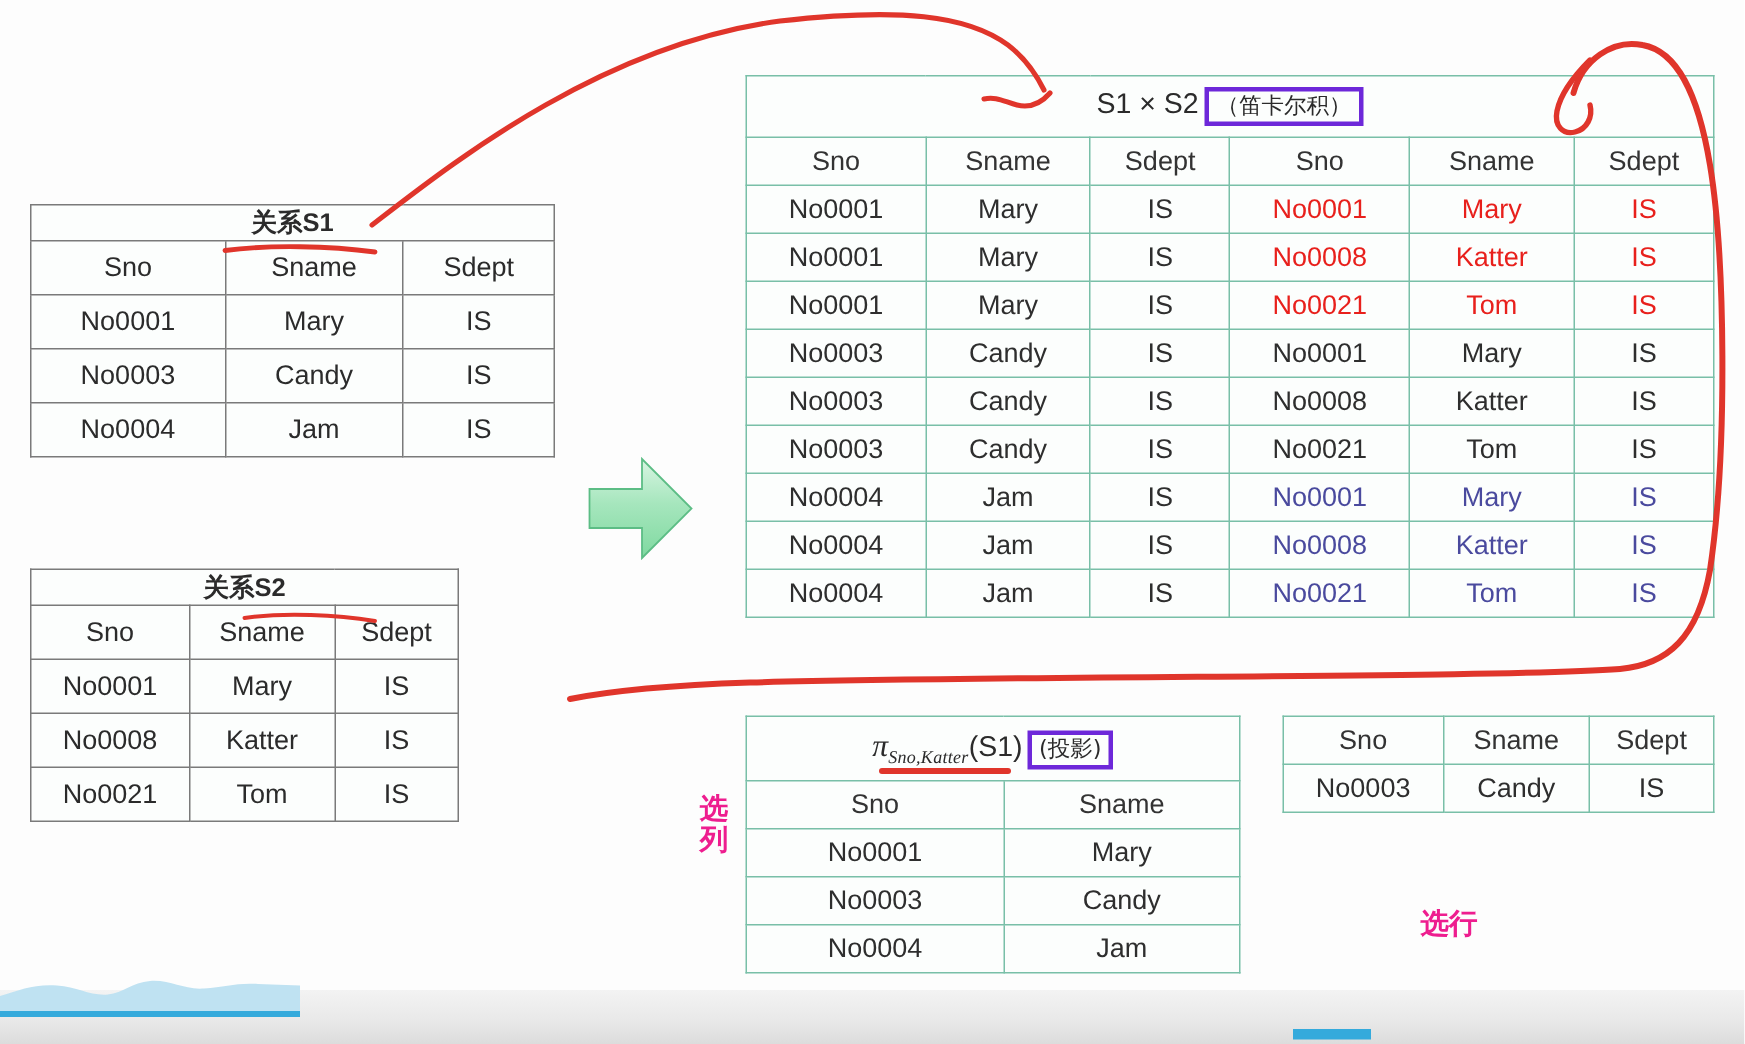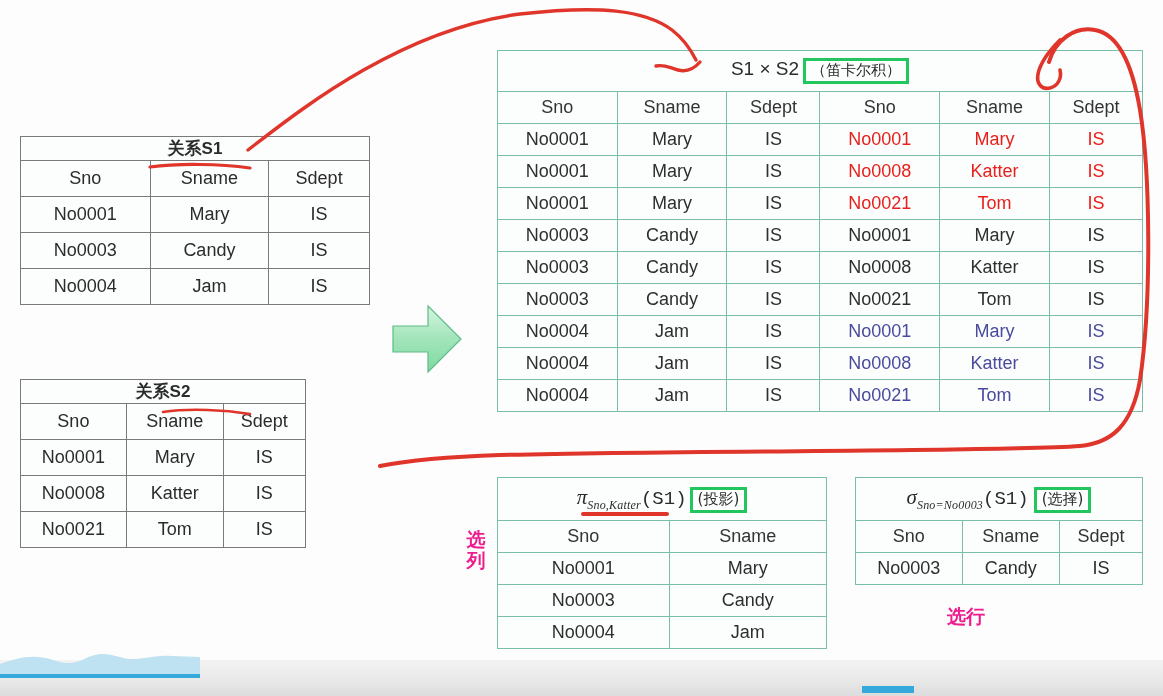--- a/index.html
+++ b/index.html
@@ -55,26 +55,26 @@
   #proj-table { left: 497px; top: 477px; width: 330px; }
   #sel-table  { left: 855px; top: 477px; width: 288px; }
 
   #s1-table table, #s2-table table,
   #prod-table table, #proj-table table, #sel-table table { width: 100%; }
 
   
   .mathexp { display: inline-block; position: relative; }
   .mgreek { font-family: "Liberation Serif","DejaVu Serif",serif; font-style: italic; font-size: 21px; }
   .msub { font-family: "Liberation Serif","DejaVu Serif",serif; font-style: italic; font-size: 12px; vertical-align: sub; letter-spacing: .2px;}
-  .marg { font-family: Liberation Mono, monospace; font-size: 19px; }
+  .marg { font-family: Liberation Sans, sans-serif; font-size: 19px; }
   .cnlabel { font-size: 15px; color: #2b2b2b; font-family: "DejaVu Sans", sans-serif;}
 
   
   .redbox {
-    border: 3px solid #22c55e;
+    border: 3px solid #6d28d9;
     padding: 0px 5px 1px 5px;
     display: inline-block;
     background: transparent;
   }
 
   
   .red-underline {
     position: absolute;
     height: 4px; background: #e0352b; border-radius: 2px;
   }
@@ -317,25 +317,20 @@
           <td class="data-cell">Jam</td>
         </tr>
       </tbody>
     </table>
   </div>
 
   <div class="teal-tbl" id="sel-table">
     <table class="rel">
       <tbody>
         <tr>
-          <td class="title-cell" colspan="3">
-            <span class="mathexp"><span class="mgreek">σ</span><span class="msub">Sno=No0003</span><span class="marg">(S1)</span></span><span style="display:inline-block;width:5px"></span><span class="redbox cnlabel">(选择)</span>
-          </td>
-        </tr>
-        <tr>
           <td class="hdr-cell">Sno</td>
           <td class="hdr-cell">Sname</td>
           <td class="hdr-cell">Sdept</td>
         </tr>
         <tr>
           <td class="data-cell">No0003</td>
           <td class="data-cell">Candy</td>
           <td class="data-cell">IS</td>
         </tr>
       </tbody>

